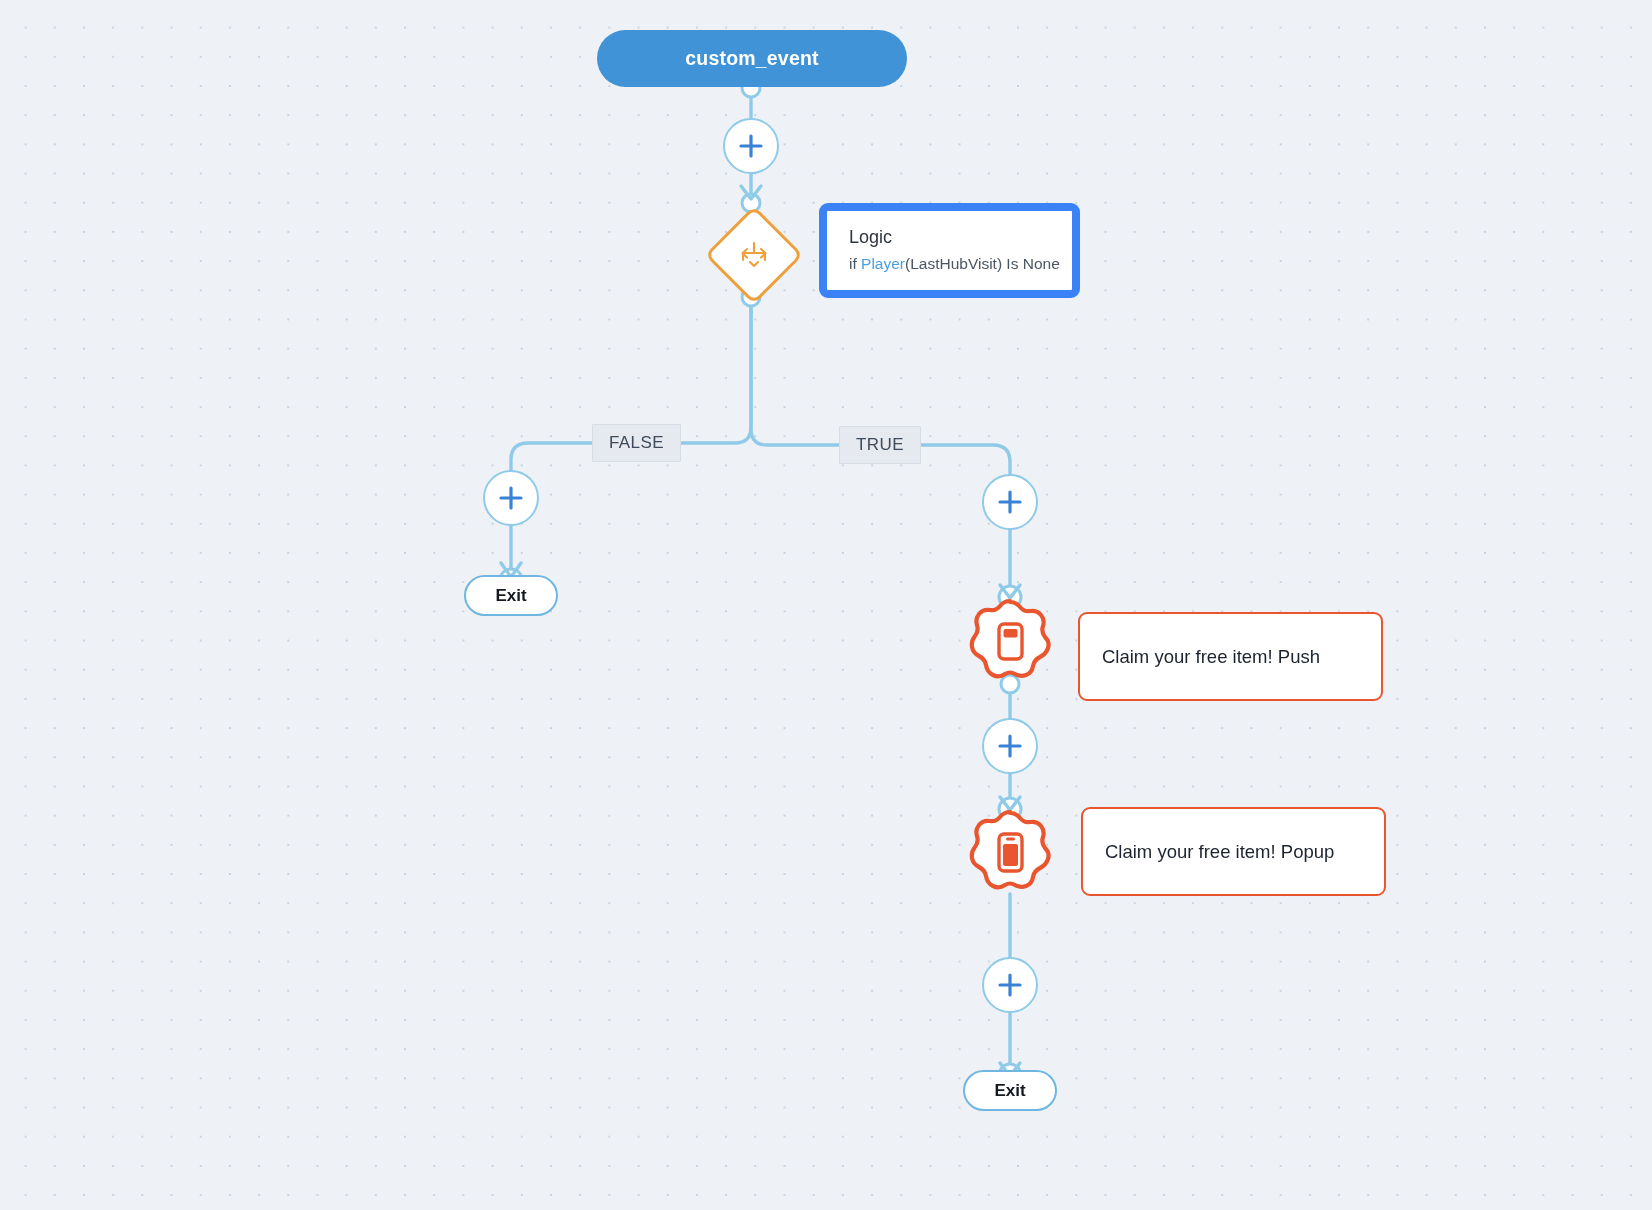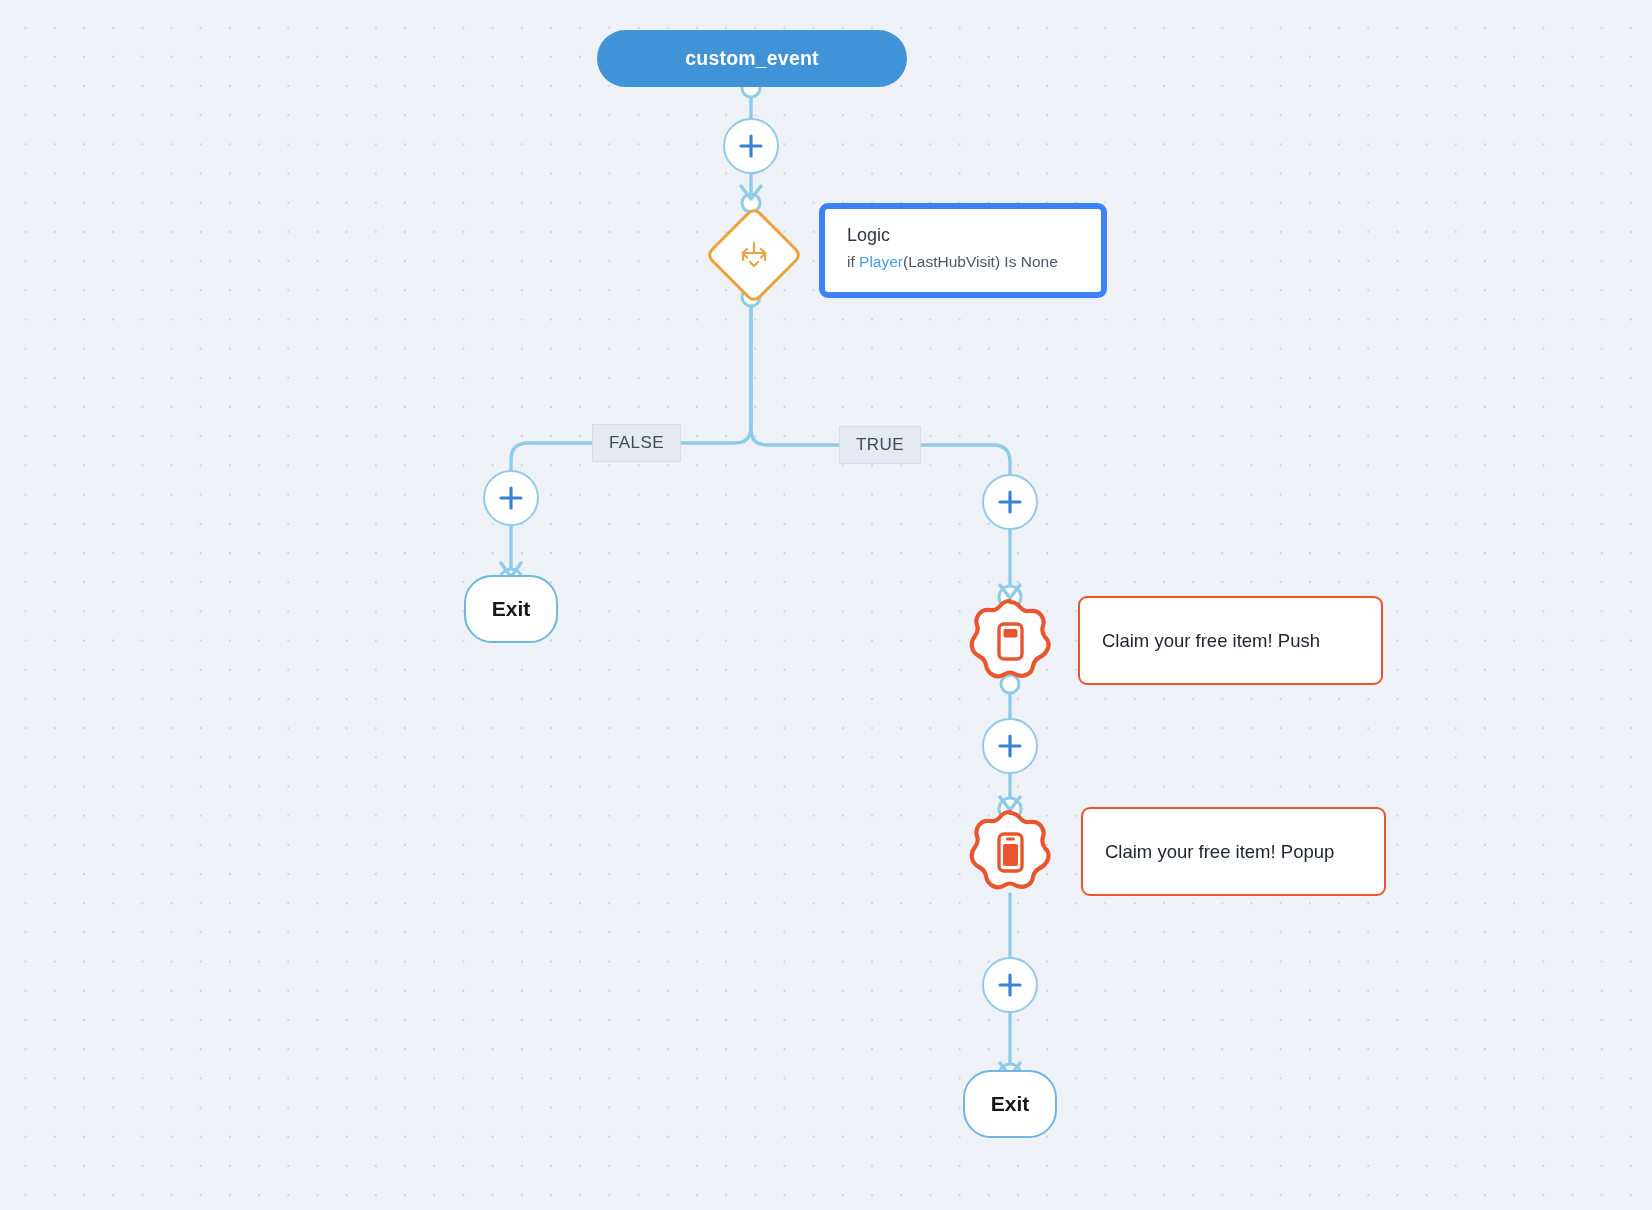--- a/index.html
+++ b/index.html
@@ -37,41 +37,41 @@
   .diamond{
     width:64px;height:64px;margin:13px;
     background:#ffffff;border:3px solid #eda03c;
     border-radius:9px;transform:rotate(45deg);
     display:flex;align-items:center;justify-content:center;
   }
   .diamond .glyph{transform:rotate(-45deg);display:flex;}
 
   
   .card-logic{
-    left:776px;top:203px;width:288px;height:95px;
-    background:#ffffff;border:6px solid #3b82f6;border-radius:9px;
+    left:776px;top:203px;width:261px;height:95px;
+    background:#ffffff;border:8px solid #3b82f6;border-radius:9px;
     padding:13px 18px 16px 22px;
   }
   .card-logic .t{font-size:18px;color:#2e3440;line-height:26px;}
   .card-logic .s{font-size:15.5px;color:#4b5563;line-height:24px;margin-top:2px;white-space:nowrap;}
   .card-logic .s .blue{color:#4a9fe0;text-align:center;}
 
   
   .branch{
     height:38px;background:#e6eaf0;border:1px solid #d7dde5;border-radius:1px;
     display:flex;align-items:center;justify-content:center;
     color:#3f4a5a;font-size:17px;letter-spacing:.4px;padding:0 16px;
   }
 
   
   .exit{
-    width:94px;height:68px;background:#ffffff;
+    width:94px;height:41px;background:#ffffff;
     border:2px solid #6fb6e0;border-radius:28px;
     display:flex;align-items:center;justify-content:center;
-    color:#14181f;font-size:21px;font-weight:bold;
+    color:#14181f;font-size:17px;font-weight:bold;
   }
 
   
   .msg{width:90px;height:90px;}
   .msg svg{display:block;}
 
   
   .card-msg{
     background:#ffffff;border:2px solid #e9552f;border-radius:9px;
     display:flex;align-items:center;
@@ -211,21 +211,21 @@
   <div class="node msg" style="left:922px;top:596px;">
     <span>
       <svg width="90" height="90" viewBox="0 0 90 90">
         <path d="M45 6 q6 0 10 5 q4 5 10 4 q7 -1 11 4 q4 5 2 11 q-2 6 2 11 q5 5 3 11 q-2 6 -8 9 q-6 3 -7 9 q-1 7 -7 9 q-6 2 -11 -1 q-5 -3 -10 0 q-6 4 -12 1 q-6 -3 -7 -10 q-1 -6 -7 -9 q-6 -3 -7 -9 q-1 -6 3 -11 q4 -5 2 -11 q-2 -6 2 -11 q4 -5 11 -4 q6 1 10 -4 q4 -5 10 -5 z" fill="#ffffff" stroke="#e9552f" stroke-width="4.2" stroke-linejoin="round"></path>
         <rect x="34" y="28" width="23" height="35" rx="5" ry="5" fill="#ffffff" stroke="#e9552f" stroke-width="3.4"></rect>
         <rect x="38.5" y="33" width="14" height="8.5" rx="2" ry="2" fill="#e9552f"></rect>
       </svg>
     </span>
   </div>
 
-  <div class="node card-msg" style="left:1035px;top:596px;width:305px;height:89px;">
+  <div class="node card-msg" style="left:1035px;top:612px;width:305px;height:89px;">
     <span>Claim your free item! Push</span>
   </div>
 
   <div class="node msg" style="left:922px;top:807px;">
     <span>
       <svg width="90" height="90" viewBox="0 0 90 90">
         <path d="M45 6 q6 0 10 5 q4 5 10 4 q7 -1 11 4 q4 5 2 11 q-2 6 2 11 q5 5 3 11 q-2 6 -8 9 q-6 3 -7 9 q-1 7 -7 9 q-6 2 -11 -1 q-5 -3 -10 0 q-6 4 -12 1 q-6 -3 -7 -10 q-1 -6 -7 -9 q-6 -3 -7 -9 q-1 -6 3 -11 q4 -5 2 -11 q-2 -6 2 -11 q4 -5 11 -4 q6 1 10 -4 q4 -5 10 -5 z" fill="#ffffff" stroke="#e9552f" stroke-width="4.2" stroke-linejoin="round"></path>
         <rect x="34" y="27" width="23" height="37" rx="5" ry="5" fill="#ffffff" stroke="#e9552f" stroke-width="3.4"></rect>
         <rect x="41" y="30.5" width="9" height="3" rx="1.5" ry="1.5" fill="#e9552f"></rect>
         <rect x="38" y="37" width="15" height="22" rx="2" ry="2" fill="#e9552f"></rect>

